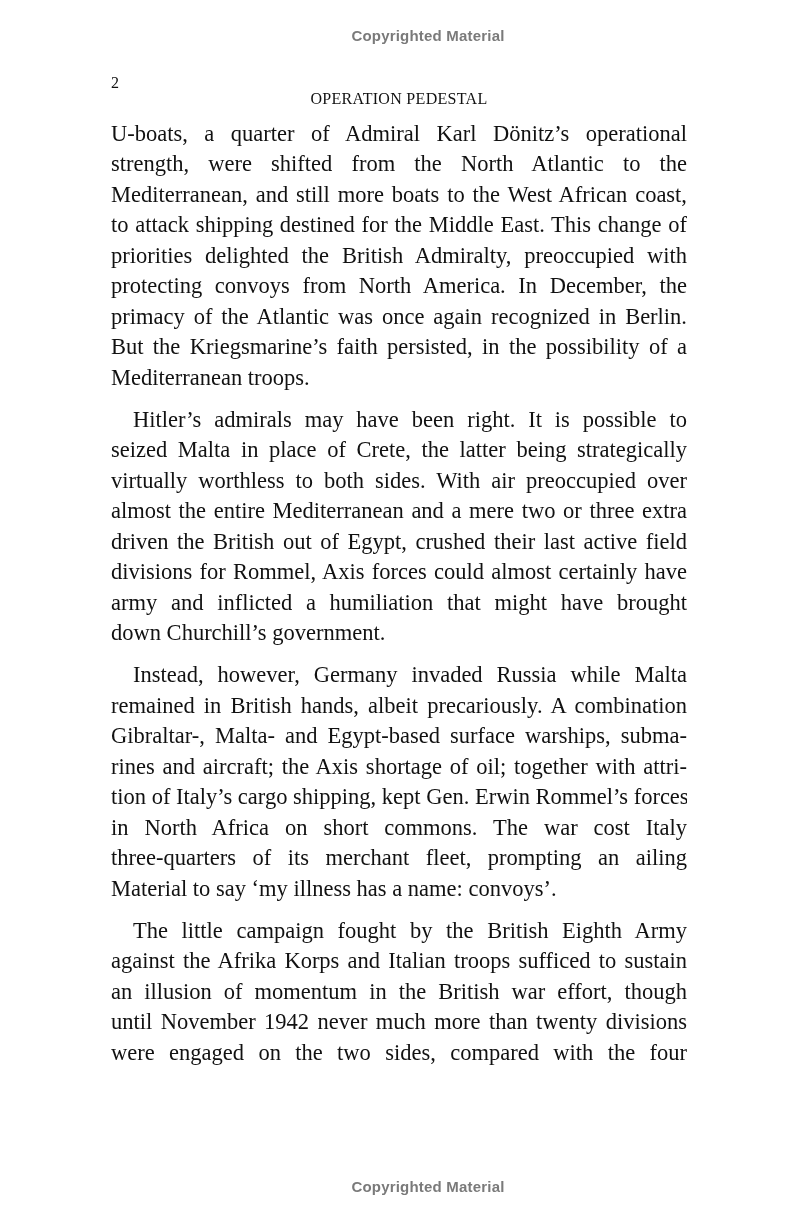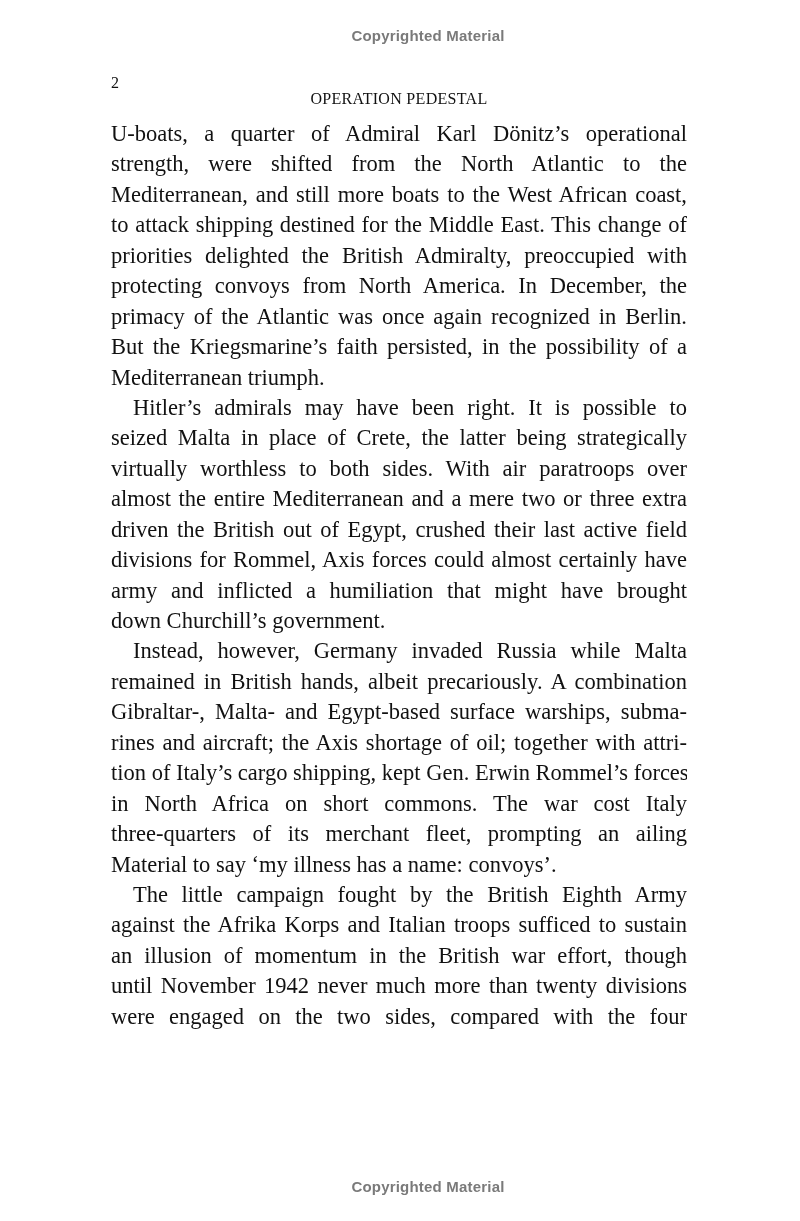--- a/index.html
+++ b/index.html
@@ -19,21 +19,21 @@
     .running-title { position: absolute; left: 0; width: 576px; text-align: center; top: 16px; letter-spacing: 0.3px; }
     .body-text {
       position: absolute; top: 119px; left: 111px; width: 576px;
       font-family: "Liberation Serif", serif; font-size: 22.5px; color: #111;
     }
     .line {
       height: 30.45px; line-height: 30.45px; white-space: nowrap;
       text-align: justify; text-align-last: justify; overflow: hidden; font-family: Liberation Serif, serif;
     }
     .line.last { text-align-last: left; }
-    .line.indent { padding-left: 22px; }
+    .line.indent { padding-left: 22px; margin-top: 12px; }
   </style>
 </head>
 <body>
 
 <div class="watermark wm-top">Copyrighted Material</div>
 
 <div class="running-head">
   <span class="page-number">2</span>
   <span class="running-title">OPERATION PEDESTAL</span>
 </div>
@@ -41,26 +41,26 @@
 <div class="body-text">
   <div>
     <div class="line">U-boats, a quarter of Admiral Karl Dönitz’s operational</div>
     <div class="line">strength, were shifted from the North Atlantic to the</div>
     <div class="line">Mediterranean, and still more boats to the West African coast,</div>
     <div class="line">to attack shipping destined for the Middle East. This change of</div>
     <div class="line">priorities delighted the British Admiralty, preoccupied with</div>
     <div class="line">protecting convoys from North America. In December, the</div>
     <div class="line">primacy of the Atlantic was once again recognized in Berlin.</div>
     <div class="line">But the Kriegsmarine’s faith persisted, in the possibility of a</div>
-    <div class="line last">Mediterranean triumph.</div>
+    <div class="line last">Mediterranean troops.</div>
   </div>
   <div>
     <div class="line indent">Hitler’s admirals may have been right. It is possible to</div>
     <div class="line">seized Malta in place of Crete, the latter being strategically</div>
-    <div class="line">virtually worthless to both sides. With air paratroops over</div>
+    <div class="line">virtually worthless to both sides. With air preoccupied over</div>
     <div class="line">almost the entire Mediterranean and a mere two or three extra</div>
     <div class="line">driven the British out of Egypt, crushed their last active field</div>
     <div class="line">divisions for Rommel, Axis forces could almost certainly have</div>
     <div class="line">army and inflicted a humiliation that might have brought</div>
     <div class="line last">down Churchill’s government.</div>
   </div>
   <div>
     <div class="line indent">Instead, however, Germany invaded Russia while Malta</div>
     <div class="line">remained in British hands, albeit precariously. A combination</div>
     <div class="line">Gibraltar-, Malta- and Egypt-based surface warships, subma-</div>

